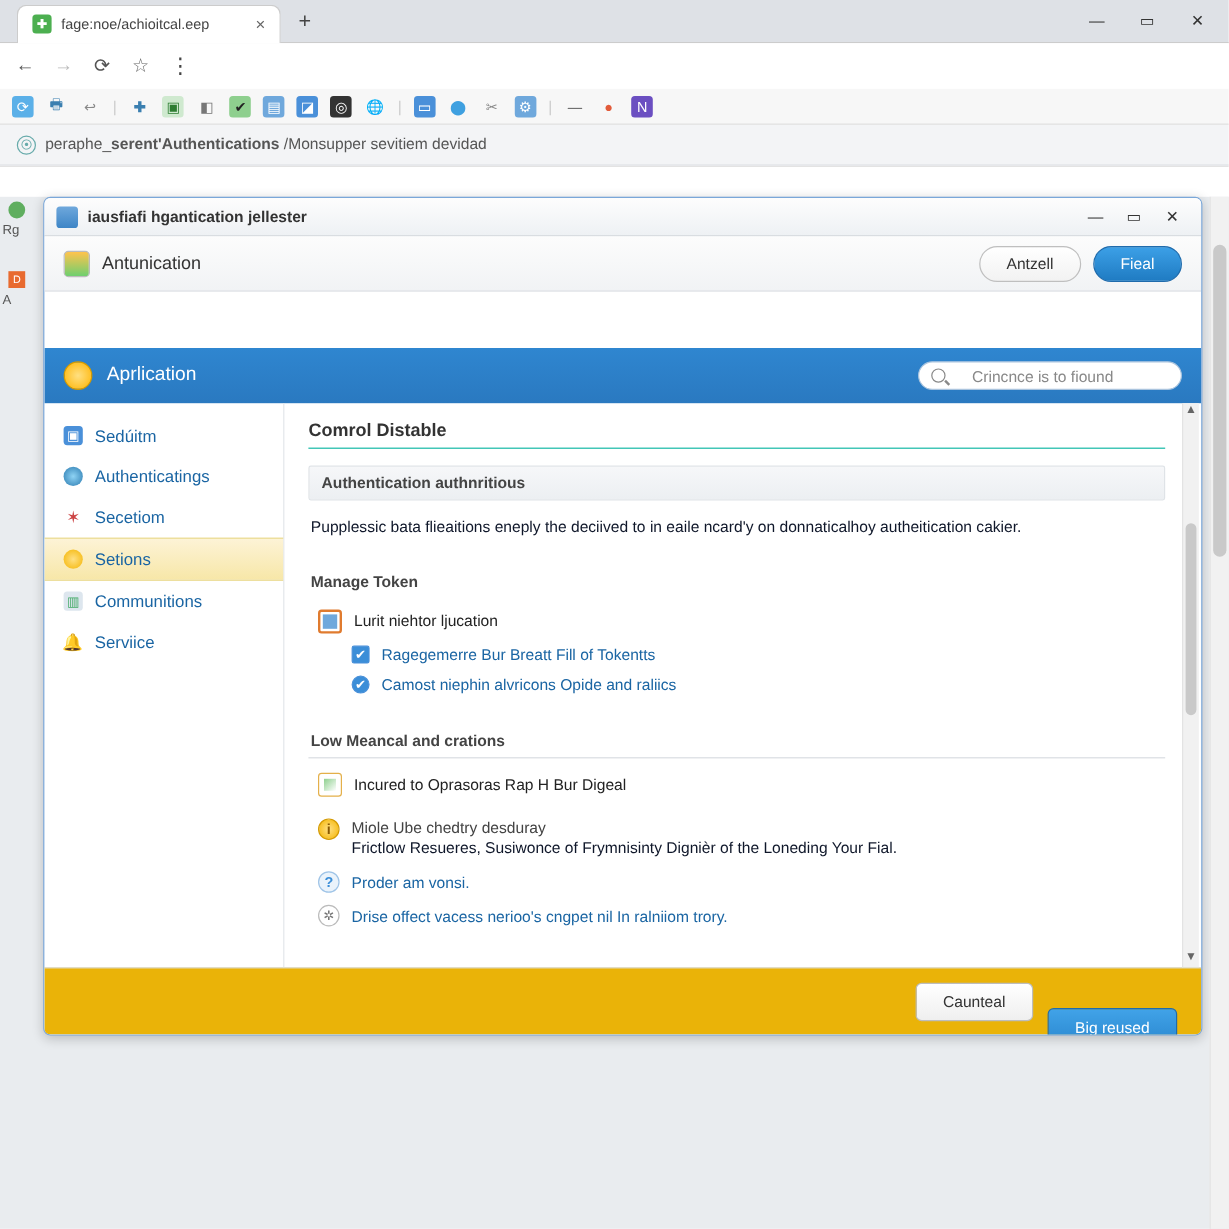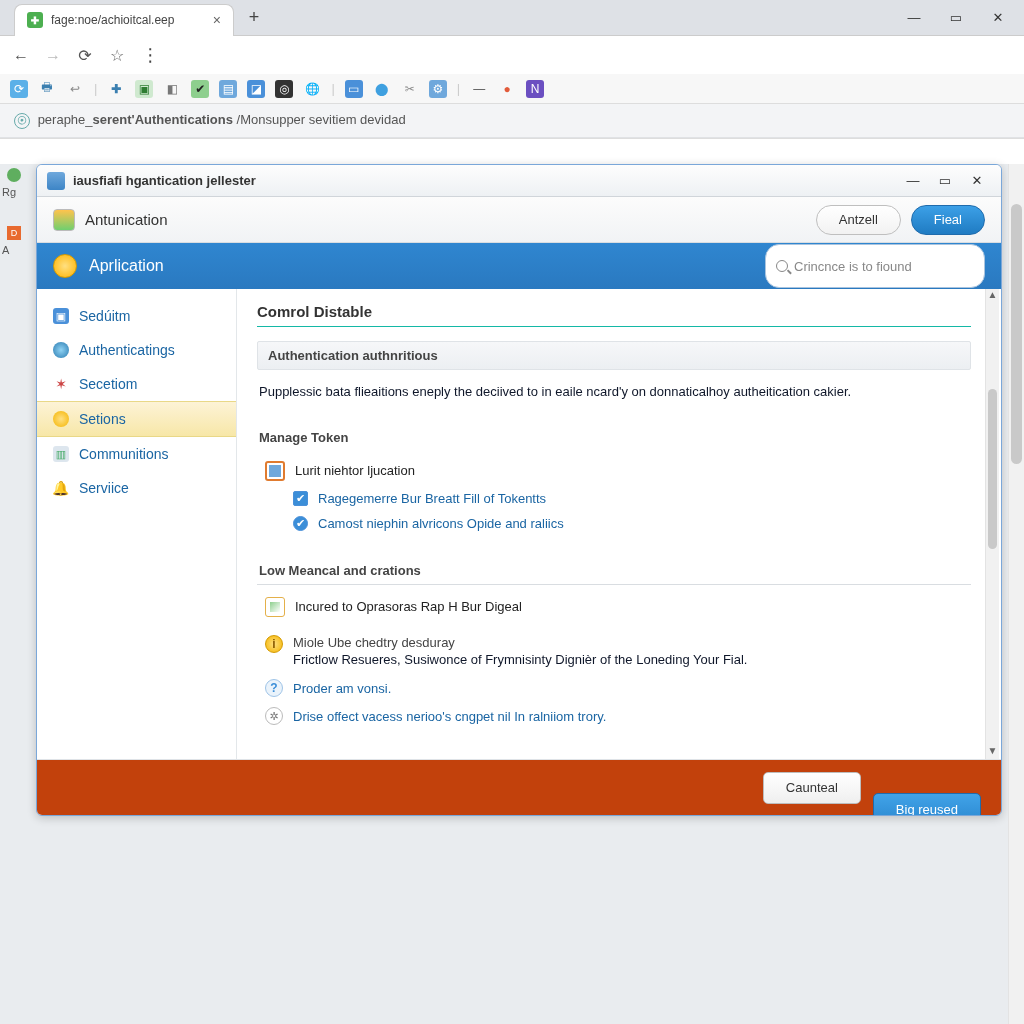--- a/index.html
+++ b/index.html
@@ -33,24 +33,24 @@
   .titlebar .ttl{font-weight:600;color:#333;}
   .titlebar .wctl{margin-left:auto;display:flex;gap:4px;}
   .titlebar .wctl span{width:28px;height:22px;display:flex;align-items:center;justify-content:center;font-size:13px;color:#333;cursor:pointer;}
   .subhdr { height:46px; display:flex; align-items:center; padding:0 16px; gap:10px; background:linear-gradient(#fcfcfc,#f1f3f5); border-bottom:1px solid #d9dde1;}
   .subhdr .sicon{width:22px;height:22px;background:linear-gradient(#ffc34d,#6fcf6f);border-radius:4px;border:1px solid #bbb;}
   .subhdr .stxt{font-size:15px;color:#333;}
   .subhdr .sp{flex:1;}
   .pillbtn{height:30px;border-radius:15px;padding:0 22px;font-size:13px;cursor:pointer;display:flex;align-items:center;}
   .pill-gray{background:linear-gradient(#fff,#f2f2f2);border:1px solid #bfbfbf;color:#333;}
   .pill-blue{background:linear-gradient(#3ca0e7,#1f7bc2);border:1px solid #1f6bac;color:#fff;}
-  .bluebar{height:46px;background:linear-gradient(#2f86d0,#2a79c0);display:flex;align-items:center;padding:0 16px;gap:12px;}
+  .bluebar{height:46px;background:linear-gradient(#2f86d0,#2a79c0);display:flex;align-items:center;padding:0 16px;gap:12px;margin-top:47px;}
   .bluebar .bicon2{width:24px;height:24px;border-radius:50%;background:radial-gradient(#ffe082,#ffb300);border:1px solid #d49a00;}
   .bluebar .btxt{color:#fff;font-size:16px;}
-  .searchpill{margin-left:auto;width:220px;height:44px;background:#fff;border-radius:14px;border:1px solid #aac4de;display:flex;align-items:center;padding:0 10px;gap:6px;color:#888;font-size:13px;}
+  .searchpill{margin-left:auto;width:220px;height:24px;background:#fff;border-radius:14px;border:1px solid #aac4de;display:flex;align-items:center;padding:0 10px;gap:22px;color:#888;font-size:13px;}
   .searchpill .mag{width:12px;height:12px;border:1.5px solid #888;border-radius:50%;position:relative;}
   .searchpill .mag:after{content:"";position:absolute;width:5px;height:1.5px;background:#888;transform:rotate(45deg);left:10px;top:10px;}
   .dlgbody{display:flex;min-height:470px;position:relative;}
   .dlgbody .vscroll { position:absolute; right:2px; top:0; bottom:0; width:14px; background:#f1f1f1;border-left:1px solid #e3e3e3;}
   .dlgbody .vscroll .thumb{position:absolute;left:2px;right:2px;top:100px;height:160px;background:#c9c9c9;border-radius:6px;}
   .dlgbody .vscroll .arr{position:absolute;left:0;right:0;height:14px;text-align:center;font-size:10px;color:#666;}
   .sidebar{width:200px;border-right:1px solid #e3e7ea;padding:10px 0;}
   .sideitem{display:flex;align-items:center;gap:10px;padding:9px 16px;color:#1a65a3;font-size:14px;cursor:pointer;}
   .sideitem .si{width:16px;height:16px;border-radius:3px;display:inline-flex;align-items:center;justify-content:center;font-size:11px;}
   .sideitem.active{background:linear-gradient(#fdf3d6,#f7e7a8);border-top:1px solid #e9d887;border-bottom:1px solid #e9d887;color:#1a65a3;}
@@ -60,21 +60,21 @@
   .desc{color:#0f172a;line-height:1.5;padding:4px 2px;}
   .optrow{display:flex;align-items:center;gap:10px;padding:4px 2px;margin:2px 0 2px 6px;}
   .ico{width:20px;height:20px;border-radius:3px;display:flex;align-items:center;justify-content:center;font-size:12px;}
   .chk{width:15px;height:15px;border:1px solid #4a90d9;border-radius:2px;display:inline-flex;align-items:center;justify-content:center;color:#fff;font-size:11px;}
   .chk.on{background:#3b8ed8;}
   .link{color:#1a65a3;cursor:pointer;}
   .notebox{width:20px;height:20px;border:1px solid #e4b04a;border-radius:3px;background:#fff;display:flex;align-items:center;justify-content:center;}
   .warnball{width:18px;height:18px;border-radius:50%;background:radial-gradient(#ffe082,#f4b400);border:1px solid #d49a00;display:flex;align-items:center;justify-content:center;color:#8a5a00;font-weight:bold;font-size:12px;}
   .qball{width:18px;height:18px;border-radius:50%;background:#eaf3fb;border:1px solid #9fc4e7;display:flex;align-items:center;justify-content:center;color:#3b8ed8;font-size:12px;font-weight:bold;}
   .gearball{width:18px;height:18px;border-radius:50%;background:#fff;border:1px solid #bbb;display:flex;align-items:center;justify-content:center;color:#777;font-size:11px;}
-  .footer{height:56px;border-top:1px solid #dfe3e7;display:flex;align-items:center;justify-content:flex-end;gap:12px;padding:0 20px;background:#c2410c;}
+  .footer{height:56px;border-top:1px solid #dfe3e7;display:flex;align-items:center;justify-content:flex-end;gap:12px;padding:0 20px;background:#eab308;}
   .btn{height:32px;border-radius:5px;padding:0 22px;font-size:13px;cursor:pointer;display:flex;align-items:center;}
   .btn-gray{background:linear-gradient(#fff,#efefef);border:1px solid #bdbdbd;color:#333;}
   .btn-blue{background:linear-gradient(#41a3e8,#2a87cf);border:1px solid #1f6bac;color:#fff;margin-top:43px;}
   .pagescroll {position:absolute;right:0;top:0;bottom:0;width:16px;background:#f1f1f1;border-left:1px solid #e3e3e3;}
   .pagescroll .thumb{position:absolute;left:2px;right:2px;top:40px;height:260px;background:#c9c9c9;border-radius:6px;}
 </style>
 </head>
 <body>
 
 <div class="chrome">

